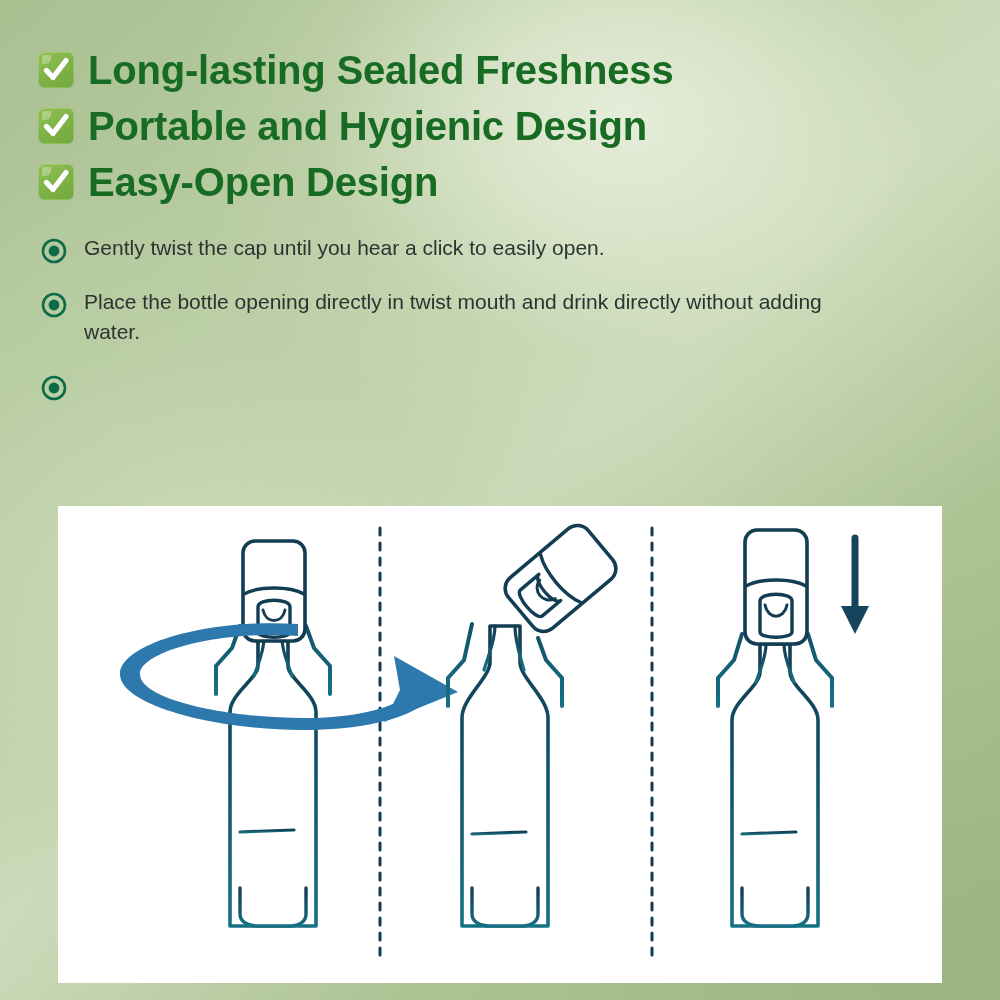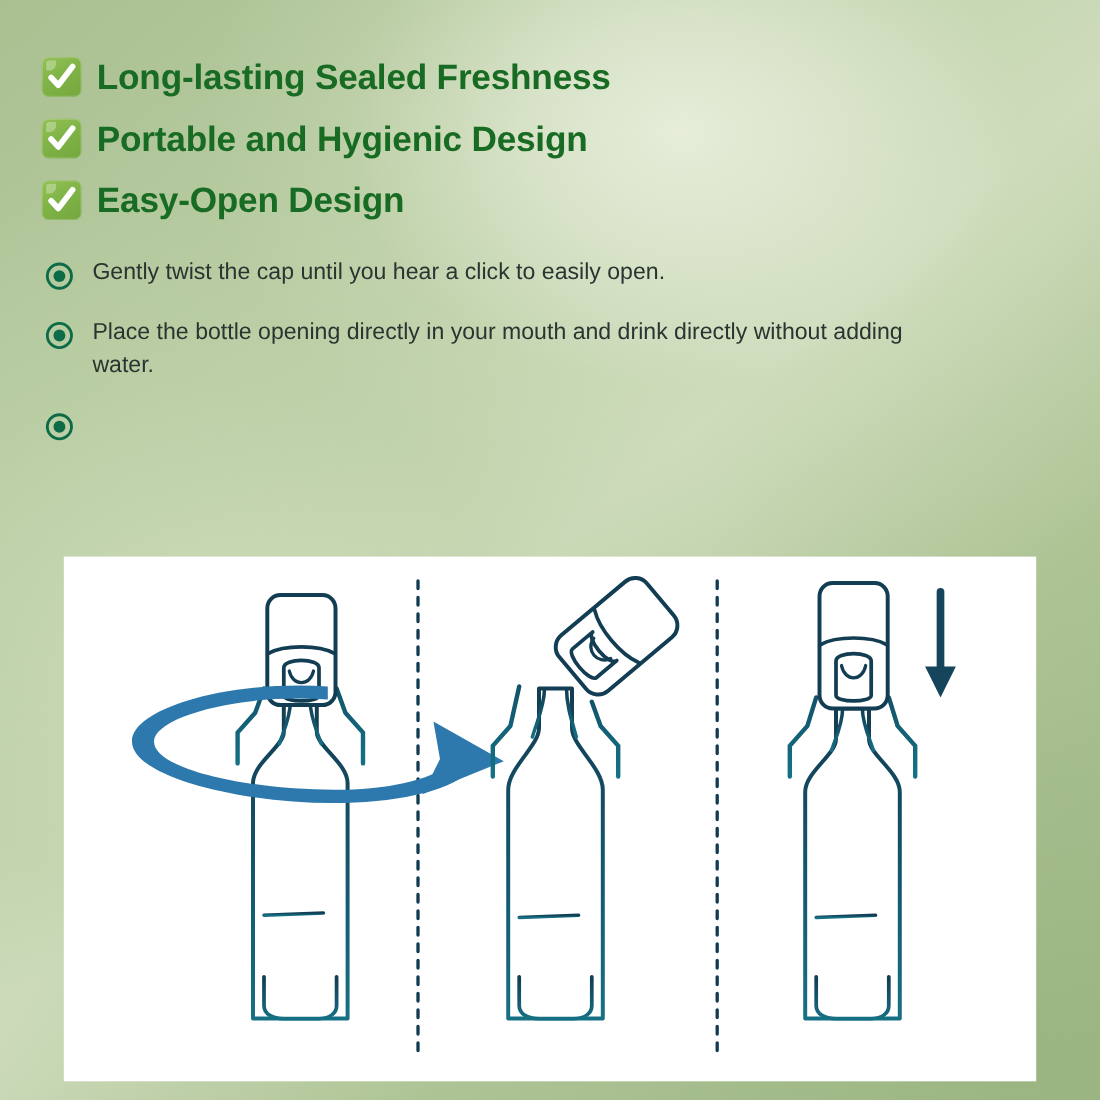--- a/index.html
+++ b/index.html
@@ -54,21 +54,21 @@
     left: 4px; top: 3px;
     width: 9px; height: 9px;
     background: rgba(255,255,255,0.30);
     border-radius: 3px 0 6px 0;
   }
   .check-box svg {
     position: absolute;
     left: 0; top: 0;
   }
   .headline-text {
-    font-size: 32px;
+    font-size: 40px;
     font-weight: bold;
     color: #186b22;
     letter-spacing: -0.2px;
     white-space: nowrap;
     line-height: 1;
   }
 
   
   .bullets {
     position: absolute;
@@ -156,21 +156,21 @@
       <span class="bullet-text">Gently twist the cap until you hear a click to easily open.</span>
     </div>
 
     <div class="bullet-row">
       <span class="bullet-dot">
         <svg width="28" height="28" viewBox="0 0 28 28">
           <circle cx="14" cy="14" r="11" fill="none" stroke="#0d6b48" stroke-width="2.6"></circle>
           <circle cx="14" cy="14" r="5.4" fill="#0d6b48"></circle>
         </svg>
       </span>
-      <span class="bullet-text">Place the bottle opening directly in your mouth and drink directly without adding water.</span>
+      <span class="bullet-text">Place the bottle opening directly in twist mouth and drink directly without adding water.</span>
     </div>
 
     <div class="bullet-row">
       <span class="bullet-dot">
         <svg width="28" height="28" viewBox="0 0 28 28">
           <circle cx="14" cy="14" r="11" fill="none" stroke="#0d6b48" stroke-width="2.6"></circle>
           <circle cx="14" cy="14" r="5.4" fill="#0d6b48"></circle>
         </svg>
       </span>
     </div>

